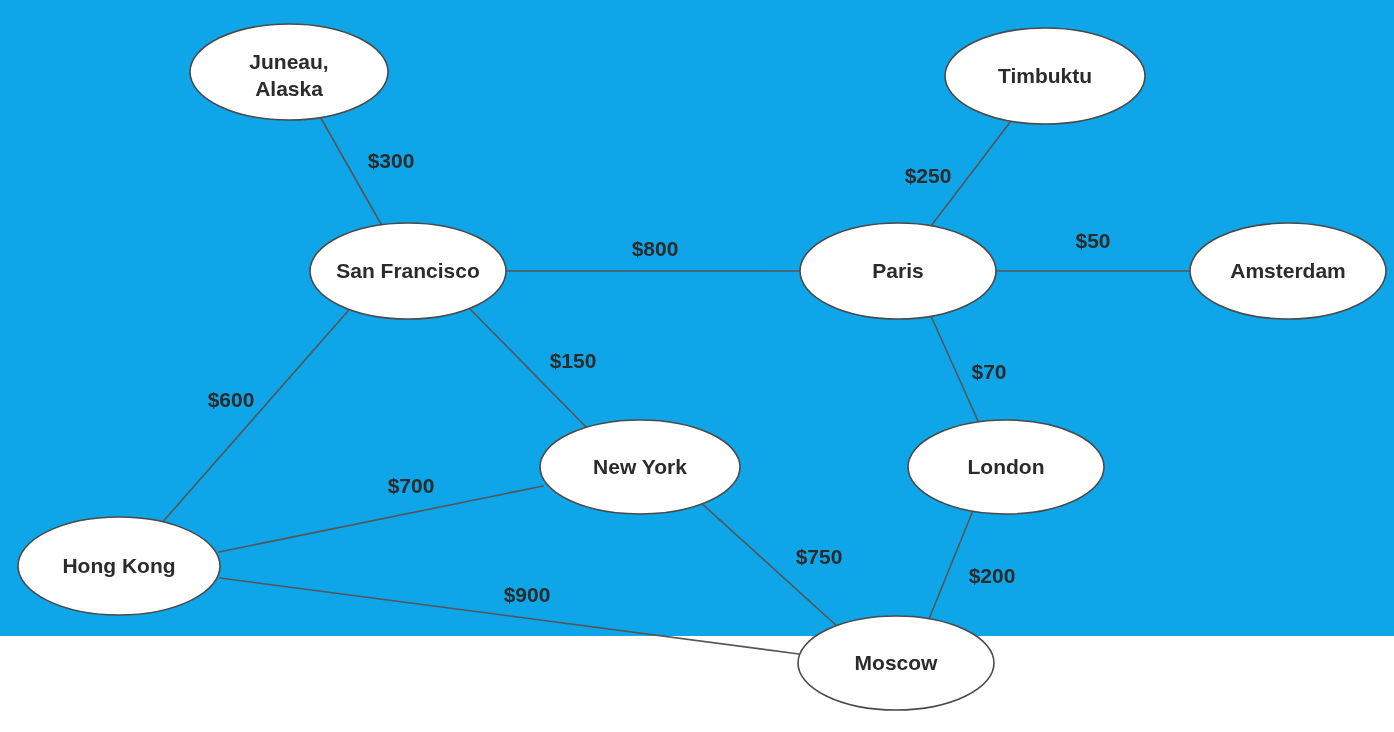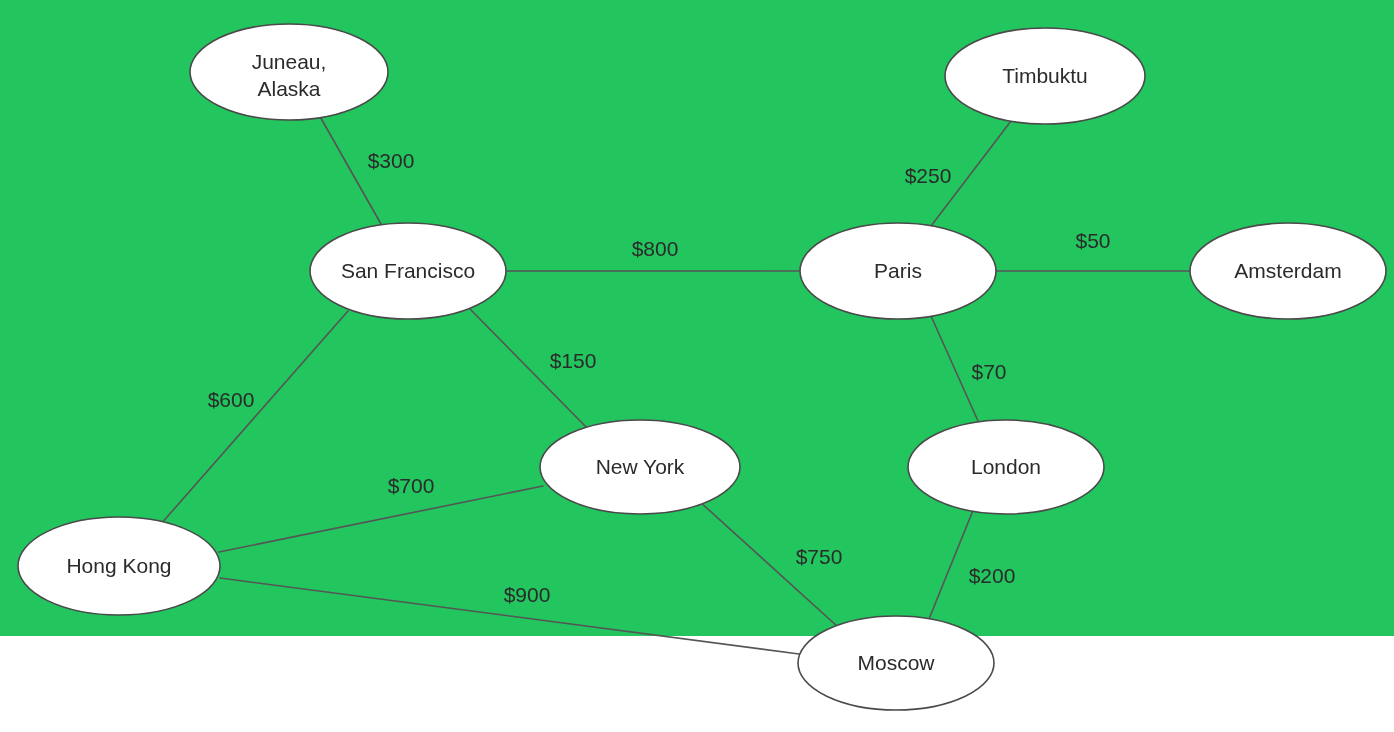--- a/index.html
+++ b/index.html
@@ -10,21 +10,22 @@
   body {
     width: 1394px;
     height: 732px;
     font-family: "Liberation Sans", sans-serif;
     overflow: hidden;
   }
   #graph-canvas {
     position: relative;
     width: 1394px;
     height: 636px;
-    background: #22c55e;
+    background: #0ea5e9;
+    font-weight: bold;
   }
   svg.graph-svg {
     position: absolute;
     top: 0;
     left: 0;
     width: 1394px;
     height: 732px;
     display: block;
   }
   .edge-line {

